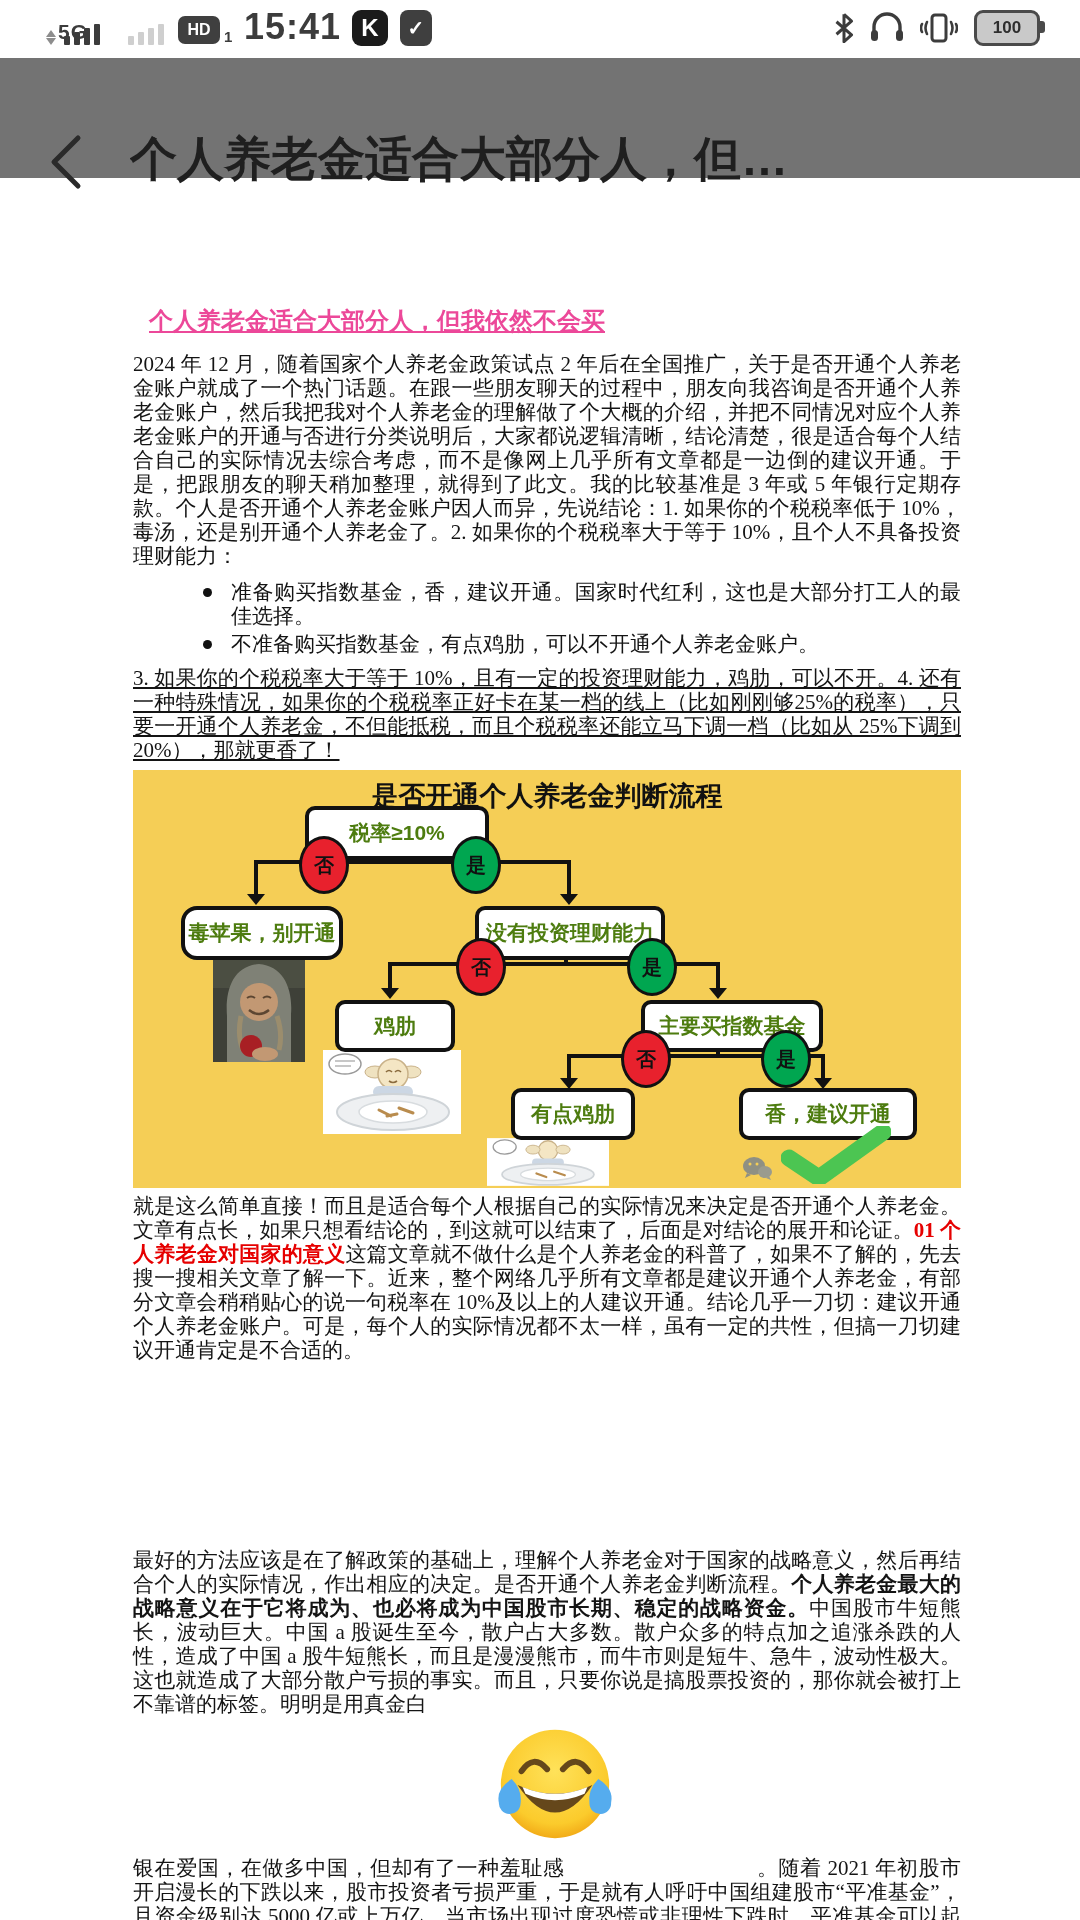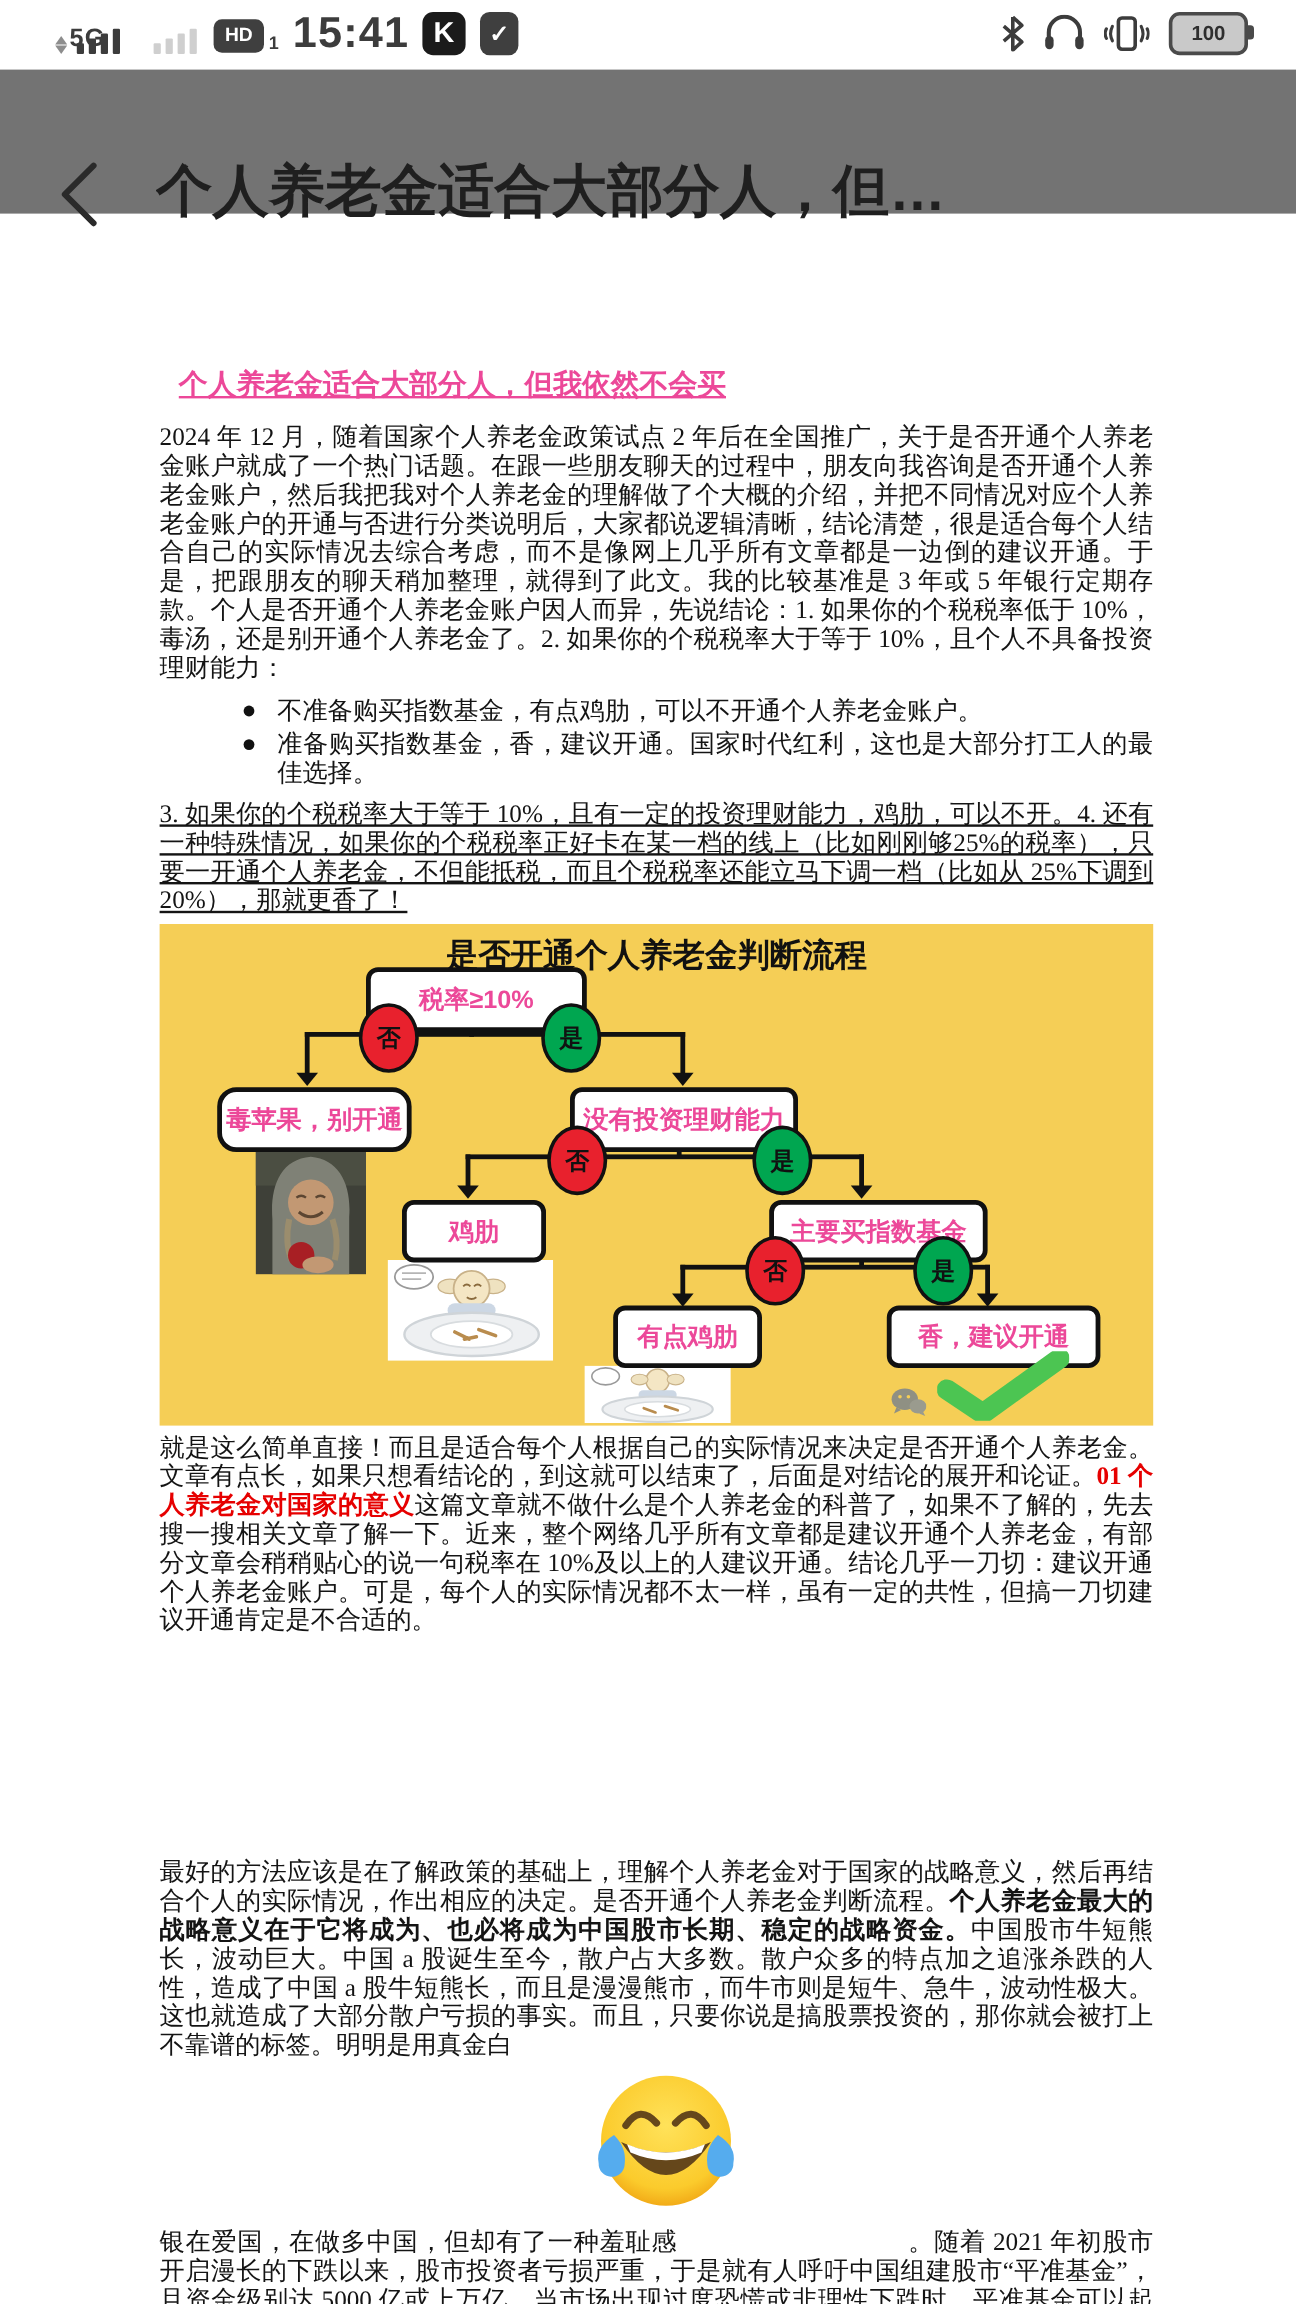--- a/index.html
+++ b/index.html
@@ -55,21 +55,21 @@
   .p4{margin-top:186px !important;}
   .bold-inline{font-weight:bold;}
   .emoji-row{margin:4px 0 0 352px;width:140px;height:128px;}
   .p5{margin-top:8px !important;}
   .emoji-gap{display:inline-block;width:192px;height:1px;}
 
   
   .flowchart{position:relative;width:828px;height:418px;background:#F5CE56;margin-top:8px;overflow:hidden;}
   .fc-title{position:absolute;left:0;top:8px;width:100%;text-align:center;font-size:27px;font-weight:800;color:#111;}
   .fc-box{position:absolute;background:#fff;border:4px solid #111;border-radius:10px;
-          display:flex;align-items:center;justify-content:center;font-size:21px;font-weight:bold;color:#ec4899;z-index:3;}
+          display:flex;align-items:center;justify-content:center;font-size:21px;font-weight:bold;color:#4d7c0f;z-index:3;}
   .fc-ell{position:absolute;width:44px;height:52px;border-radius:50%;border:3px solid #111;
           display:flex;align-items:center;justify-content:center;font-size:20px;font-weight:bold;color:#111;z-index:4;}
   .fc-ell.no{background:#E8212D;}
   .fc-ell.yes{background:#00A650;}
   .fc-line{position:absolute;background:#111;z-index:1;}
   .fc-arrow{position:absolute;width:0;height:0;border-left:9px solid transparent;border-right:9px solid transparent;
             border-top:11px solid #111;z-index:1;}
   .fc-img{position:absolute;z-index:2;}
   .fc-watermark{position:absolute;left:500px;top:386px;display:flex;align-items:center;gap:8px;
                 color:#8f9083;font-size:25px;font-weight:600;z-index:5;flex-direction:column;}
@@ -136,22 +136,22 @@
     <div class="page-title">个人养老金适合大部分人，但…</div>
   </div>
 
   <div class="article">
 
     <h2 class="art-heading">个人养老金适合大部分人，但我依然不会买</h2>
 
     <p class="p1">2024 年 12 月，随着国家个人养老金政策试点 2 年后在全国推广，关于是否开通个人养老金账户就成了一个热门话题。在跟一些朋友聊天的过程中，朋友向我咨询是否开通个人养老金账户，然后我把我对个人养老金的理解做了个大概的介绍，并把不同情况对应个人养老金账户的开通与否进行分类说明后，大家都说逻辑清晰，结论清楚，很是适合每个人结合自己的实际情况去综合考虑，而不是像网上几乎所有文章都是一边倒的建议开通。于是，把跟朋友的聊天稍加整理，就得到了此文。我的比较基准是 3 年或 5 年银行定期存款。个人是否开通个人养老金账户因人而异，先说结论：1. 如果你的个税税率低于 10%，毒汤，还是别开通个人养老金了。2. 如果你的个税税率大于等于 10%，且个人不具备投资理财能力：</p>
 
     <ul class="bullet-list">
+      <li>准备购买指数基金，香，建议开通。国家时代红利，这也是大部分打工人的最佳选择。</li>
       <li>不准备购买指数基金，有点鸡肋，可以不开通个人养老金账户。</li>
-      <li>准备购买指数基金，香，建议开通。国家时代红利，这也是大部分打工人的最佳选择。</li>
     </ul>
 
     <p class="p2">3. 如果你的个税税率大于等于 10%，且有一定的投资理财能力，鸡肋，可以不开。4. 还有一种特殊情况，如果你的个税税率正好卡在某一档的线上（比如刚刚够25%的税率），只要一开通个人养老金，不但能抵税，而且个税税率还能立马下调一档（比如从 25%下调到 20%），那就更香了！</p>
 
     <div class="flowchart">
       <div class="fc-title">是否开通个人养老金判断流程</div>
 
       <div class="fc-line" style="left:258px;top:80px;width:4px;height:14px;"></div>
       <div class="fc-line" style="left:121px;top:90px;width:317px;height:4px;"></div>
       <div class="fc-line" style="left:121px;top:90px;width:4px;height:36px;"></div>

